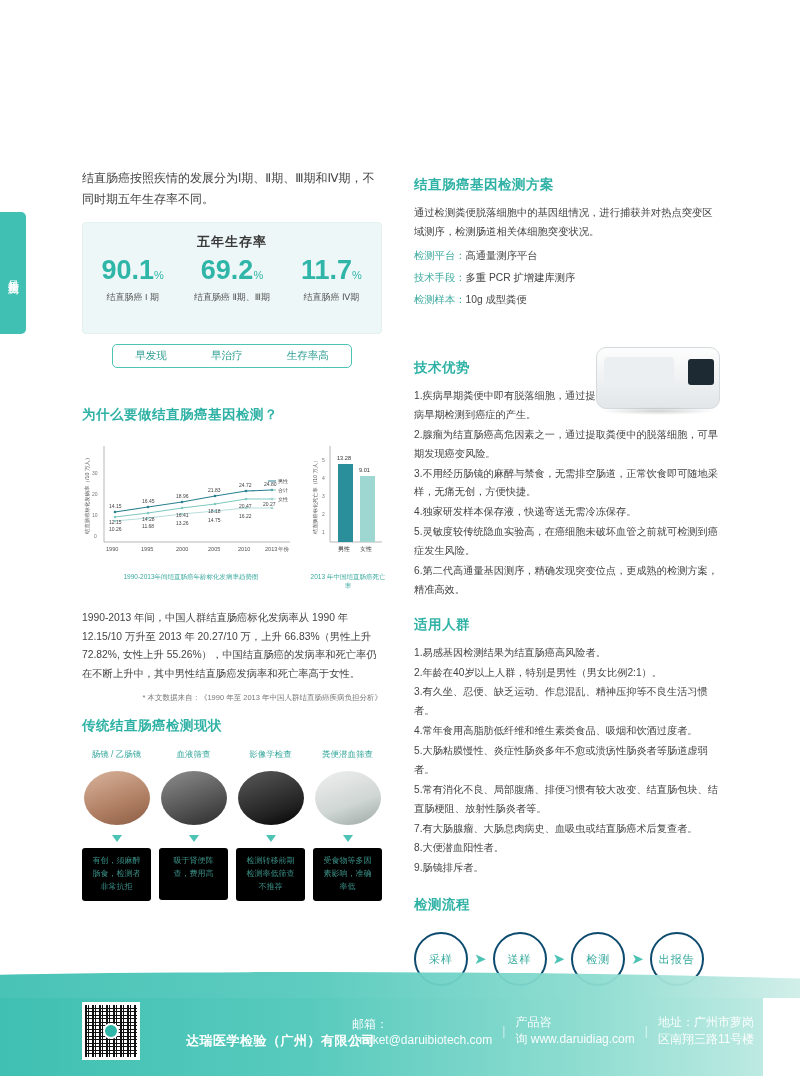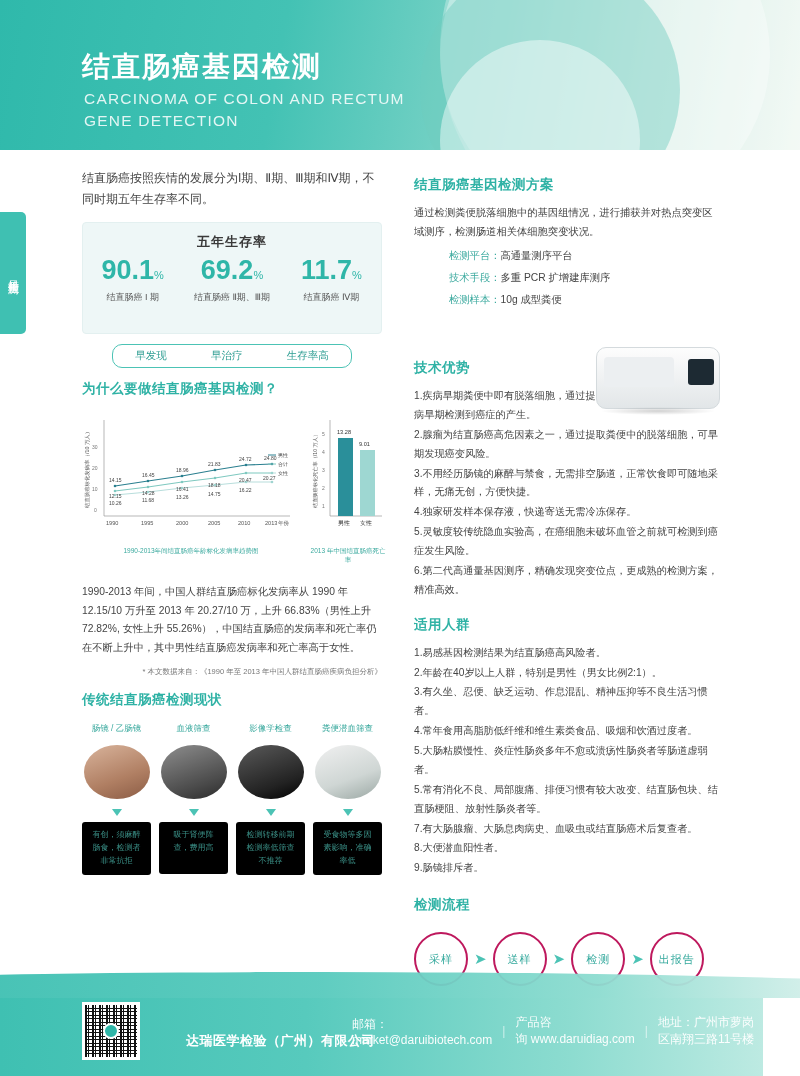--- a/index.html
+++ b/index.html
@@ -71,30 +71,30 @@
     padding-top: 10px; letter-spacing: 1px;
   }
   .survival-row { display: flex; justify-content: space-around; margin-top: 6px; }
   .sv-item { text-align: center; width: 33%; }
   .sv-num { font-size: 27px; color: #2fb6a8; font-weight: bold; line-height: 1; }
   .sv-num .pct { font-size: 11px; font-weight: normal; }
   .sv-lbl { font-size: 9px; color: #555; margin-top: 7px; }
 
   .tags-row {
     margin-top: 10px; width: 240px; margin-left: 30px; height: 24px;
-    border: 1px solid #4cc3b5; border-radius: 10px;
+    border: 1px solid #4cc3b5; border-radius: 5px;
     display: flex; align-items: center; justify-content: space-around;
     font-size: 10.5px; color: #2a9e92;
   }
   .tags-row .tg { color: #2f9e93; }
 
   h3.sec {
     font-size: 13.5px; color: #2fb2a5; font-weight: bold; letter-spacing: .5px;
   }
-  .col-left h3.sec { margin-top: 12px; }
+  .col-left h3.sec { margin-top: 38px; }
 
   
   .chart-wrap { margin-top: 14px; display: flex; gap: 10px; }
   .chart-main { width: 218px; }
   .chart-side { width: 76px; }
   .chart-caption { font-size: 6.5px; color: #3aa99e; text-align: center; margin-top: 3px; }
   .chart-note {
     font-size: 10.3px; line-height: 1.8; color: #444; margin-top: 18px;
   }
   .chart-src { font-size: 7.5px; color: #777; text-align: right; margin-top: 10px; }
@@ -118,21 +118,21 @@
   }
   .trad-box {
     background: #000000; border-radius: 3px; padding: 7px 5px;
     font-size: 8px; color: #3a8f86; line-height: 1.6; text-align: center;
     min-height: 52px;
   }
 
   
   .r-text { font-size: 10.3px; line-height: 1.8; color: #444; margin-top: 10px; }
   .kv { font-size: 10.3px; margin-top: 8px; color: #444; }
-  .kv b { color: #3aa99e; font-weight: normal; margin-left: 35px; }
+  .kv b { color: #3aa99e; font-weight: normal; }
   .device {
     position: absolute; right: 0; top: 84px; width: 136px; height: 88px;
   }
   .device .body {
     position: absolute; left: 6px; top: 14px; width: 124px; height: 62px;
     background: linear-gradient(180deg,#fdfdfd,#e2e6e8);
     border-radius: 10px; border: 1px solid #d4dadd;
   }
   .device .screen {
     position: absolute; right: 12px; top: 26px; width: 26px; height: 26px;
@@ -146,21 +146,21 @@
     position: absolute; left: 10px; top: 74px; width: 116px; height: 8px;
     background: radial-gradient(ellipse at center, rgba(0,0,0,0.18), rgba(0,0,0,0) 70%);
   }
   .list { font-size: 10.2px; line-height: 1.85; color: #444; margin-top: 10px; }
   .list div { margin-bottom: 1px; }
 
   
   .flow { display: flex; align-items: center; gap: 6px; margin-top: 18px; }
   .flow-node {
     width: 54px; height: 54px; border-radius: 50%;
-    border: 2px solid #be185d; color: #34a99d;
+    border: 2px solid #0c4a6e; color: #34a99d;
     display: flex; align-items: center; justify-content: center;
     font-size: 11px; letter-spacing: 1px;
   }
   .flow-arrow { color: #4cc3b5; font-size: 15px; }
 
   
   .footer {
     position: absolute; left: 0; bottom: 0; width: 763px; height: 78px;
     background: linear-gradient(90deg,#3fc0b2,#57cabd 40%,#8ddcd0 75%,#bdeae2);
   }
@@ -198,31 +198,20 @@
   .footer-meta .divider { color: rgba(255,255,255,0.6); }
 
   
   text { font-family: "Liberation Sans", sans-serif; }
 </style>
 </head>
 <body>
 
 <div class="page">
 
-  <div class="header">
-    <div class="swirl1"></div>
-    <div class="swirl2"></div>
-    <div class="swirl3"></div>
-    <div class="swirl4"></div>
-    <div class="header-title">结直肠癌基因检测</div>
-    <div class="header-sub">
-      <div>CARCINOMA OF COLON AND RECTUM</div>
-      <div>GENE DETECTION</div>
-    </div>
-  </div>
 
   <div class="side-tab">早筛查检测</div>
 
   <div class="col-left">
 
     <div class="intro-text">结直肠癌按照疾情的发展分为I期、Ⅱ期、Ⅲ期和Ⅳ期，不同时期五年生存率不同。</div>
 
     <div class="survival-box">
       <div class="survival-title">五年生存率</div>
       <div class="survival-row">

